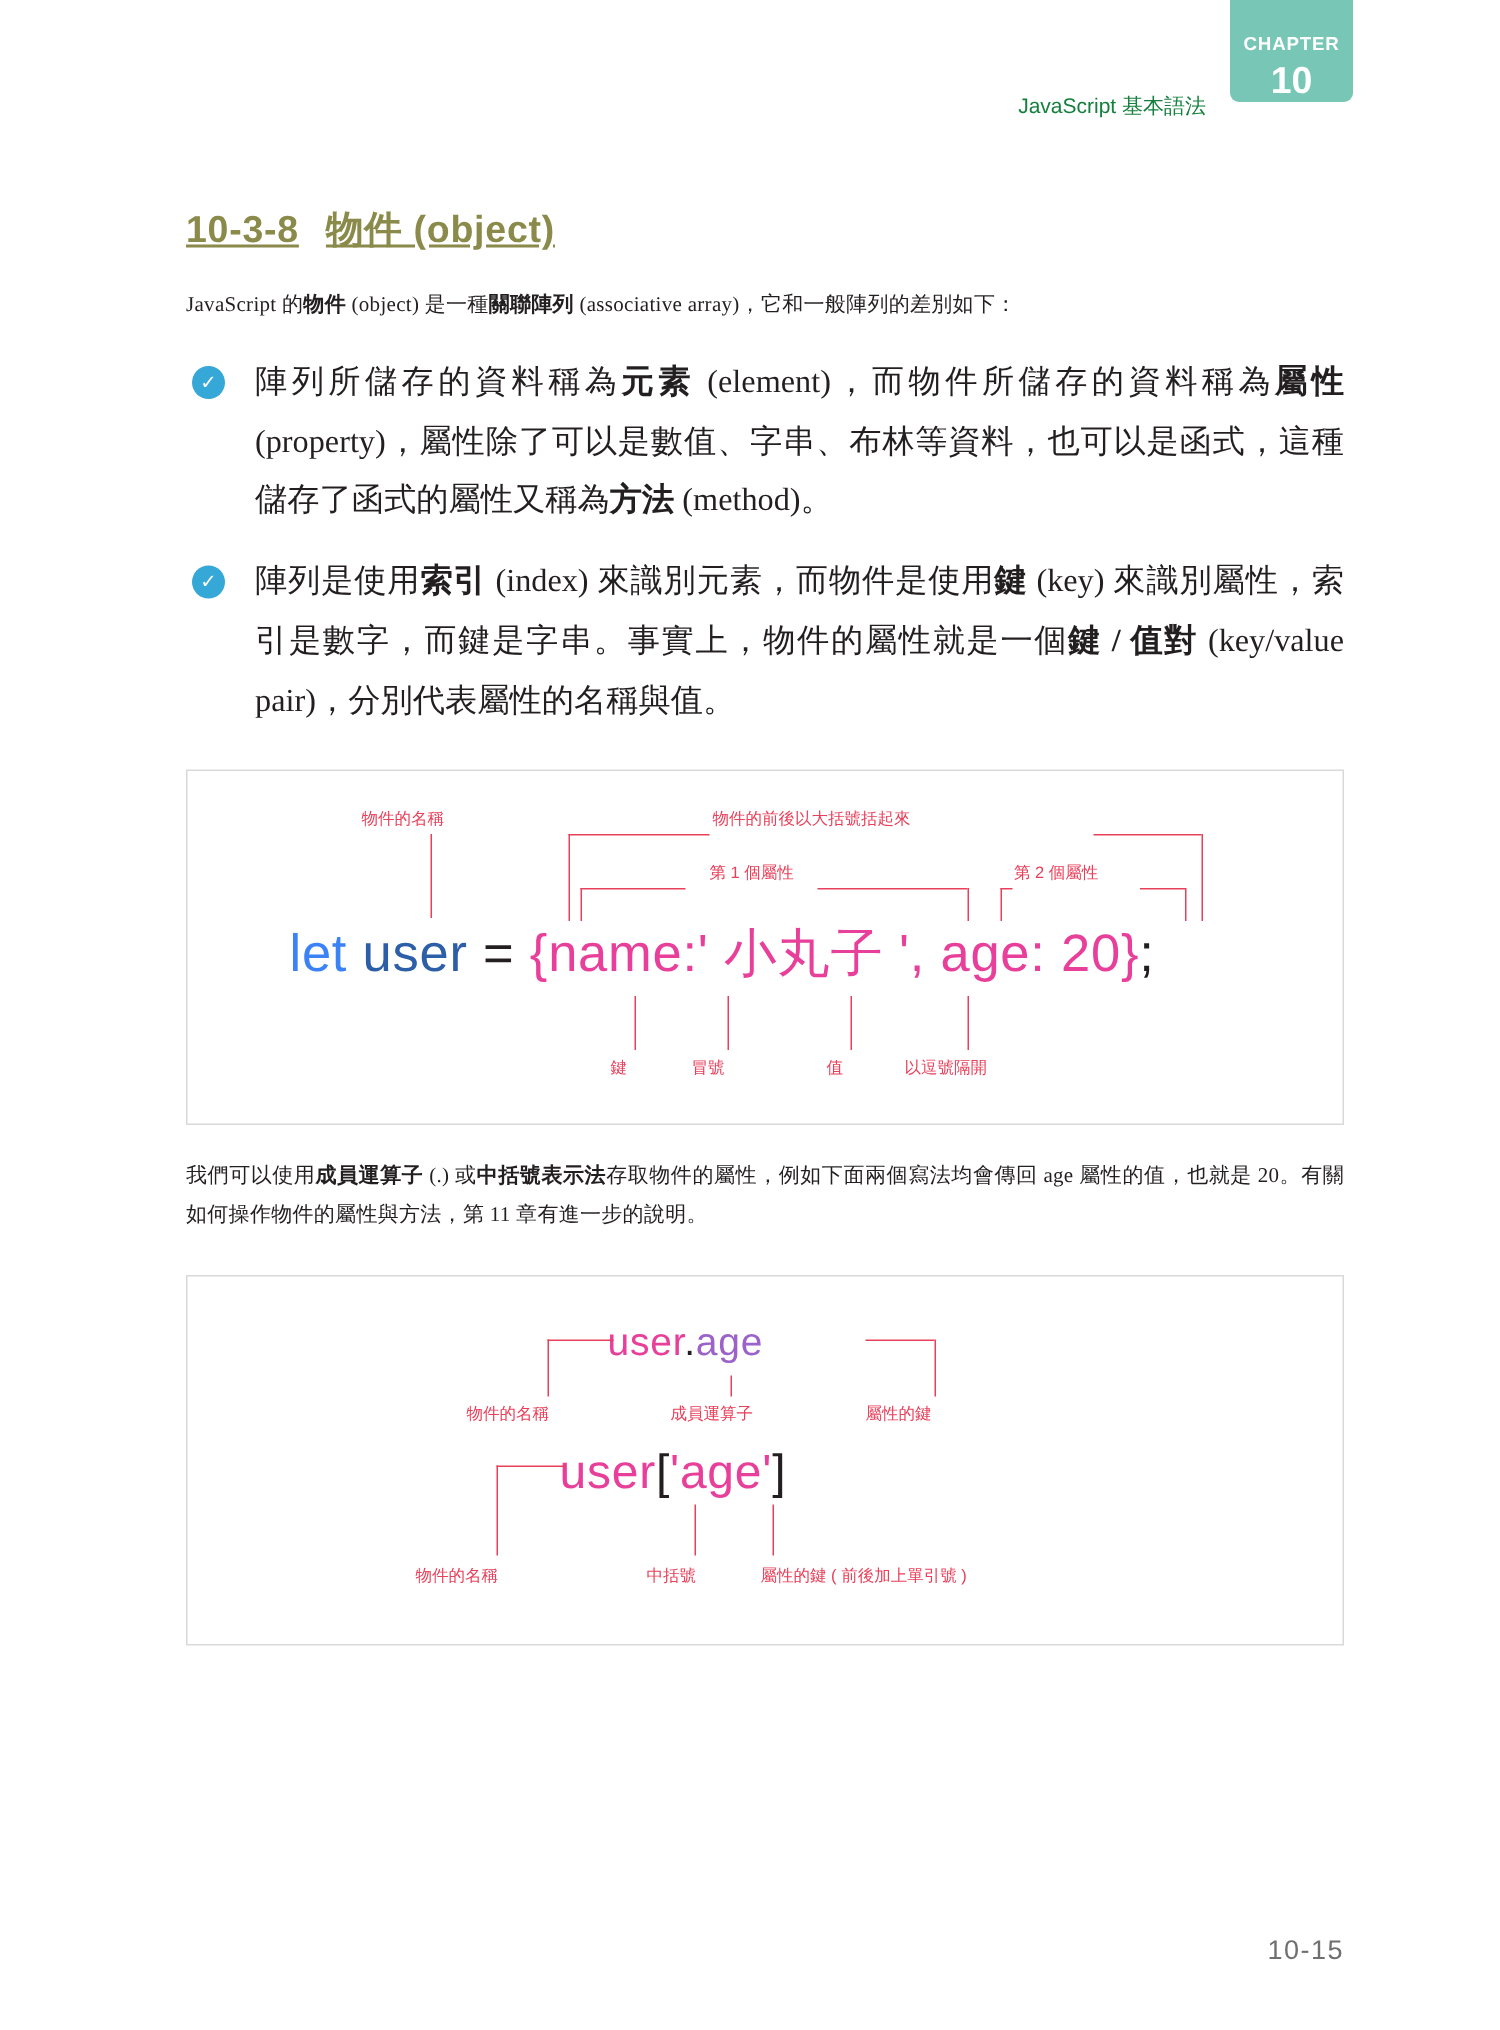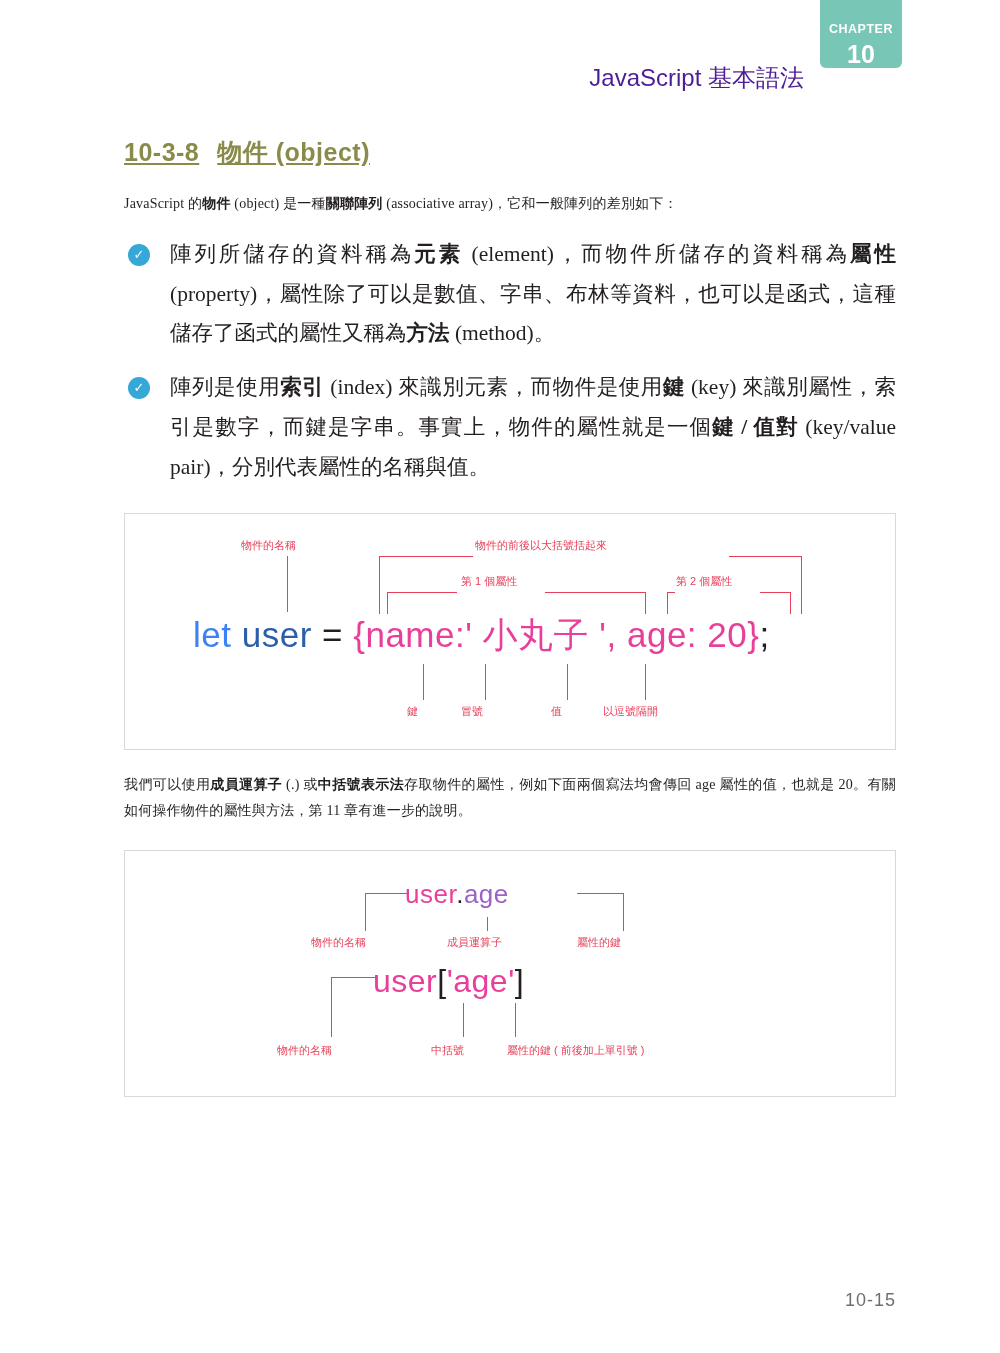--- a/index.html
+++ b/index.html
@@ -40,23 +40,23 @@
     display: block;
     font-size: 25px;
     font-weight: bold;
     line-height: 1;
     margin-top: 6px;
   }
   .header-title {
     position: absolute;
     top: 62px;
     right: 196px;
-    font-size: 24px;
-    font-family: "Liberation Sans", sans-serif;
-    color: #4c1d95;
+    font-size: 14px;
+    font-family: "Liberation Sans", sans-serif;
+    color: #15803d;
     white-space: nowrap;
   }
 
   
   .page {
     position: absolute;
     left: 124px;
     top: 0;
     width: 772px;
   }
@@ -192,21 +192,21 @@
         <span>陣列是使用</span><b>索引</b><span> (index) 來識別元素，而物件是使用</span><b>鍵</b><span> (key) 來識別屬性，索引是數字，而鍵是字串。事實上，物件的屬性就是一個</span><b>鍵 / 值對</b><span> (key/value pair)，分別代表屬性的名稱與值。</span>
       </span>
     </li>
   </ul>
 
 
   <div class="figure fig1">
 
     <div class="anno" style="left:116px; top:24px;">物件的名稱</div>
     <div class="anno" style="left:350px; top:24px;">物件的前後以大括號括起來</div>
-    <div class="anno" style="left:336px; top:60px;">第 1 個屬性</div>
+    <div class="anno" style="left:348px; top:60px;">第 1 個屬性</div>
     <div class="anno" style="left:551px; top:60px;">第 2 個屬性</div>
 
     <div class="line-v" style="left:162px; top:42px; height:56px;"></div>
 
     <div class="line-h" style="left:254px; top:42px; width:94px;"></div>
     <div class="line-h" style="left:604px; top:42px; width:72px;"></div>
     <div class="line-v" style="left:254px; top:42px; height:58px;"></div>
     <div class="line-v" style="left:676px; top:42px; height:58px;"></div>
 
     <div class="line-h" style="left:262px; top:78px; width:70px;"></div>

